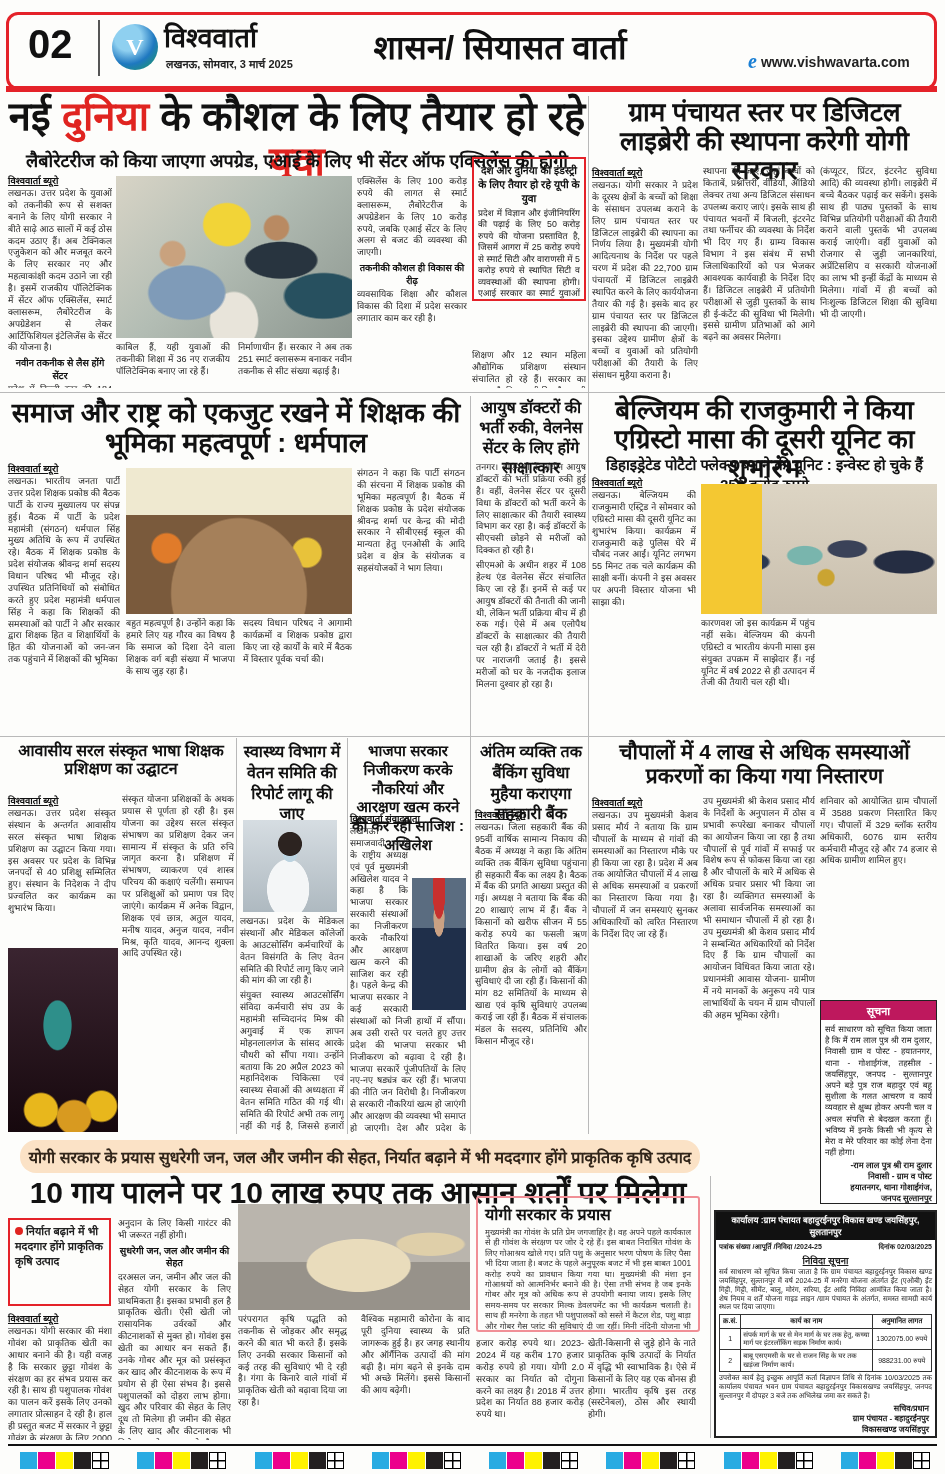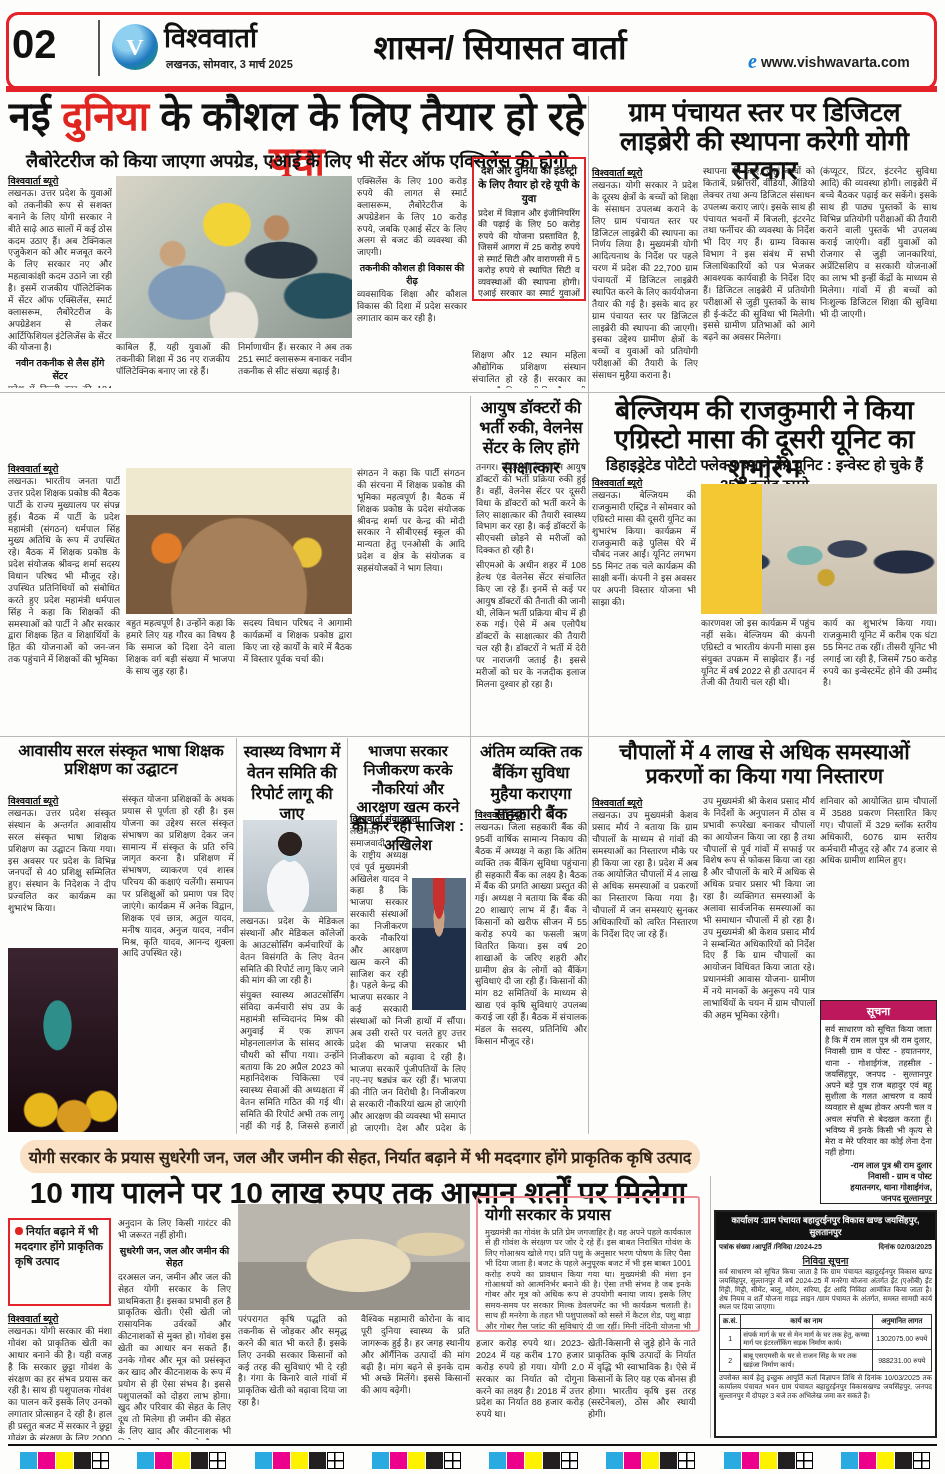--- a/index.html
+++ b/index.html
@@ -113,21 +113,21 @@
      linear-gradient(#000,#000) center/100% 1.5px no-repeat,
      linear-gradient(#000,#000) center/1.5px 100% no-repeat,#fff;border:1px solid #000;box-sizing:border-box;}
 </style>
 </head>
 <body>
 
 <div id="page">
 
   <div class="abs hdr-frame" style="left:6px;top:12px;width:925px;height:72px;"></div>
   <div class="abs hdr-redbar" style="left:6px;top:86px;width:931px;height:6px;"></div>
-  <div class="abs pageno" style="left:12px;top:22px;text-align:right;">02</div>
+  <div class="abs pageno" style="left:28px;top:22px;text-align:right;">02</div>
   <div class="abs hdr-div" style="left:98px;top:20px;height:56px;"></div>
   <div class="abs logo" style="left:112px;top:24px;">V</div>
   <div class="abs masthead" style="left:164px;top:18px;">विश्ववार्ता</div>
   <div class="abs dateline" style="left:166px;top:56px;">लखनऊ,  सोमवार, 3 मार्च 2025</div>
   <div class="abs section-title" style="left:310px;top:24px;width:380px;">शासन/ सियासत वार्ता</div>
   <div class="abs" style="left:748px;top:50px;display:flex;align-items:center;">
     <span class="eicon">e</span>
     <span class="web">www.vishwavarta.com</span>
   </div>
 
@@ -172,20 +172,21 @@
   <div class="abs b" style="left:592px;top:180px;width:106px;height:208px;">
       <p>लखनऊ। योगी सरकार ने प्रदेश के दूरस्थ क्षेत्रों के बच्चों को शिक्षा के संसाधन उपलब्ध कराने के लिए ग्राम पंचायत स्तर पर डिजिटल लाइब्रेरी की स्थापना का निर्णय लिया है। मुख्यमंत्री योगी आदित्यनाथ के निर्देश पर पहले चरण में प्रदेश की 22,700 ग्राम पंचायतों में डिजिटल लाइब्रेरी स्थापित करने के लिए कार्ययोजना तैयार की गई है। इसके बाद हर ग्राम पंचायत स्तर पर डिजिटल लाइब्रेरी की स्थापना की जाएगी। इसका उद्देश्य ग्रामीण क्षेत्रों के बच्चों व युवाओं को प्रतियोगी परीक्षाओं की तैयारी के लिए संसाधन मुहैया कराना है।</p>
     </div>
   <div class="abs b" style="left:703px;top:166px;width:112px;height:222px;">
       <p>स्थापना की जाएं, जहां बच्चों को किताबें, प्रश्नोत्तरी, वीडियो, ऑडियो लेक्चर तथा अन्य डिजिटल संसाधन उपलब्ध कराए जाएं। इसके साथ ही पंचायत भवनों में बिजली, इंटरनेट तथा फर्नीचर की व्यवस्था के निर्देश भी दिए गए हैं। ग्राम्य विकास विभाग ने इस संबंध में सभी जिलाधिकारियों को पत्र भेजकर आवश्यक कार्यवाही के निर्देश दिए हैं। डिजिटल लाइब्रेरी में प्रतियोगी परीक्षाओं से जुड़ी पुस्तकों के साथ ही ई-कंटेंट की सुविधा भी मिलेगी। इससे ग्रामीण प्रतिभाओं को आगे बढ़ने का अवसर मिलेगा।</p>
     </div>
   <div class="abs b" style="left:820px;top:166px;width:117px;height:222px;">
       <p>(कंप्यूटर, प्रिंटर, इंटरनेट सुविधा आदि) की व्यवस्था होगी। लाइब्रेरी में बच्चे बैठकर पढ़ाई कर सकेंगे। इसके साथ ही पाठ्य पुस्तकों के साथ विभिन्न प्रतियोगी परीक्षाओं की तैयारी कराने वाली पुस्तकें भी उपलब्ध कराई जाएंगी। वहीं युवाओं को रोजगार से जुड़ी जानकारियां, अप्रेंटिसशिप व सरकारी योजनाओं का लाभ भी इन्हीं केंद्रों के माध्यम से मिलेगा। गांवों में ही बच्चों को निःशुल्क डिजिटल शिक्षा की सुविधा भी दी जाएगी।</p>
     </div>
 
+  <div class="abs hl" style="left:8px;top:398px;width:456px;font-size:27px;">समाज और राष्ट्र को एकजुट रखने में शिक्षक की भूमिका महत्वपूर्ण : धर्मपाल</div>
   <div class="abs byline" style="left:8px;top:462px;">विश्ववार्ता ब्यूरो</div>
   <div class="abs b" style="left:8px;top:476px;width:112px;height:256px;">
       <p>लखनऊ। भारतीय जनता पार्टी उत्तर प्रदेश शिक्षक प्रकोष्ठ की बैठक पार्टी के राज्य मुख्यालय पर संपन्न हुई। बैठक में पार्टी के प्रदेश महामंत्री (संगठन) धर्मपाल सिंह मुख्य अतिथि के रूप में उपस्थित रहे। बैठक में शिक्षक प्रकोष्ठ के प्रदेश संयोजक श्रीवन्द्र शर्मा सदस्य विधान परिषद भी मौजूद रहे। उपस्थित प्रतिनिधियों को संबोधित करते हुए प्रदेश महामंत्री धर्मपाल सिंह ने कहा कि शिक्षकों की समस्याओं को पार्टी ने और सरकार द्वारा शिक्षक हित व शिक्षार्थियों के हित की योजनाओं को जन-जन तक पहुंचाने में शिक्षकों की भूमिका</p>
     </div>
   <div class="abs photo ph-meeting" style="left:126px;top:468px;width:226px;height:146px;"></div>
   <div class="abs" style="left:126px;top:618px;width:226px;height:114px;display:flex;gap:8px;">
     <p class="b" style="width:109px;margin:0;">बहुत महत्वपूर्ण है। उन्होंने कहा कि हमारे लिए यह गौरव का विषय है कि समाज को दिशा देने वाला शिक्षक वर्ग बड़ी संख्या में भाजपा के साथ जुड़ रहा है।</p>
     <p class="b" style="width:109px;margin:0;">सदस्य विधान परिषद ने आगामी कार्यक्रमों व शिक्षक प्रकोष्ठ द्वारा किए जा रहे कार्यों के बारे में बैठक में विस्तार पूर्वक चर्चा की।</p>
   </div>
   <div class="abs b" style="left:357px;top:468px;width:108px;height:264px;">
@@ -200,21 +201,20 @@
 
   <div class="abs hl" style="left:592px;top:396px;width:345px;font-size:26px;">बेल्जियम की राजकुमारी ने किया एग्रिस्टो मासा की दूसरी यूनिट का शुभारंभ</div>
   <div class="abs subhl" style="left:592px;top:454px;width:345px;font-size:15px;">डिहाइड्रेटेड पोटैटो फ्लेक्स बनाने की यूनिट : इन्वेस्ट हो चुके हैं 250 करोड़ रुपये</div>
   <div class="abs byline" style="left:592px;top:476px;">विश्ववार्ता ब्यूरो</div>
   <div class="abs b" style="left:592px;top:490px;width:104px;height:242px;">
       <p>लखनऊ। बेल्जियम की राजकुमारी एस्ट्रिड ने सोमवार को एग्रिस्टो मासा की दूसरी यूनिट का शुभारंभ किया। कार्यक्रम में राजकुमारी कड़े पुलिस घेरे में चौबंद नजर आईं। यूनिट लगभग 55 मिनट तक चले कार्यक्रम की साक्षी बनीं। कंपनी ने इस अवसर पर अपनी विस्तार योजना भी साझा की।</p>
     </div>
   <div class="abs photo ph-princess" style="left:701px;top:484px;width:236px;height:130px;"></div>
   <div class="abs" style="left:701px;top:618px;width:236px;height:114px;display:flex;gap:8px;">
     <p class="b" style="width:114px;margin:0;">कारणवश जो इस कार्यक्रम में पहुंच नहीं सके। बेल्जियम की कंपनी एग्रिस्टो व भारतीय कंपनी मासा इस संयुक्त उपक्रम में साझेदार हैं। नई यूनिट में वर्ष 2022 से ही उत्पादन में तेजी की तैयारी चल रही थी।</p>
-    <p class="b" style="width:114px;margin:0;">कार्य का शुभारंभ किया गया। राजकुमारी यूनिट में करीब एक घंटा 55 मिनट तक रहीं। तीसरी यूनिट भी लगाई जा रही है, जिसमें 750 करोड़ रुपये का इन्वेस्टमेंट होने की उम्मीद है।</p>
   </div>
 
   <div class="abs hl" style="left:8px;top:742px;width:226px;font-size:16px;">आवासीय सरल संस्कृत भाषा शिक्षक प्रशिक्षण का उद्घाटन</div>
   <div class="abs byline" style="left:8px;top:794px;">विश्ववार्ता ब्यूरो</div>
   <div class="abs b" style="left:8px;top:808px;width:108px;height:136px;">
       <p>लखनऊ। उत्तर प्रदेश संस्कृत संस्थान के अन्तर्गत आवासीय सरल संस्कृत भाषा शिक्षक प्रशिक्षण का उद्घाटन किया गया। इस अवसर पर प्रदेश के विभिन्न जनपदों से 40 प्रशिक्षु सम्मिलित हुए। संस्थान के निदेशक ने दीप प्रज्वलित कर कार्यक्रम का शुभारंभ किया।</p>
     </div>
   <div class="abs photo ph-sanskrit" style="left:8px;top:948px;width:110px;height:184px;"></div>
   <div class="abs b" style="left:122px;top:794px;width:112px;height:338px;">
       <p>संस्कृत योजना प्रशिक्षकों के अथक प्रयास से पूर्णता हो रही है। इस योजना का उद्देश्य सरल संस्कृत संभाषण का प्रशिक्षण देकर जन सामान्य में संस्कृत के प्रति रुचि जागृत करना है। प्रशिक्षण में संभाषण, व्याकरण एवं शास्त्र परिचय की कक्षाएं चलेंगी। समापन पर प्रशिक्षुओं को प्रमाण पत्र दिए जाएंगे। कार्यक्रम में अनेक विद्वान, शिक्षक एवं छात्र, अतुल यादव, मनीष यादव, अनुज यादव, नवीन मिश्र, कृति यादव, आनन्द शुक्ला आदि उपस्थित रहे।</p>
@@ -313,20 +313,26 @@
         <td class="amt">1302075.00 रुपये</td>
       </tr>
       <tr>
         <td style="text-align:center;">2</td>
         <td>बाबू एसएमसी के घर से राजन सिंह के घर तक खड़ंजा निर्माण कार्य।</td>
         <td class="amt">988231.00 रुपये</td>
       </tr>
     </tbody>
       </table>
     <p class="tp" style="margin-top:2px;">उपरोक्त कार्य हेतु इच्छुक आपूर्ति कर्ता विज्ञापन तिथि से दिनांक 10/03/2025 तक कार्यालय पंचायत भवन ग्राम पंचायत बहादुरईनपुर विकासखण्ड जयसिंहपुर, जनपद सुल्तानपुर में दोपहर 3 बजे तक अभिलेख जमा कर सकते हैं।</p>
+    <div class="sig">
+      <div>सचिव/प्रधान</div>
+      <div>ग्राम पंचायत - बहादुरईनपुर</div>
+      <div>विकासखण्ड जयसिंहपुर</div>
+      <div>जनपद - सुल्तानपुर</div>
+    </div>
   </div>
 
   <div class="abs" style="left:8px;top:1444px;width:929px;height:2px;background:#111;"></div>
   <div class="abs cbars" style="left:20px;top:1452px;width:910px;height:18px;">
     <span class="cgrp">
         <span class="sq c"></span>
         <span class="sq m"></span>
         <span class="sq y"></span>
         <span class="sq k"></span>
         <span class="sq reg"></span>

